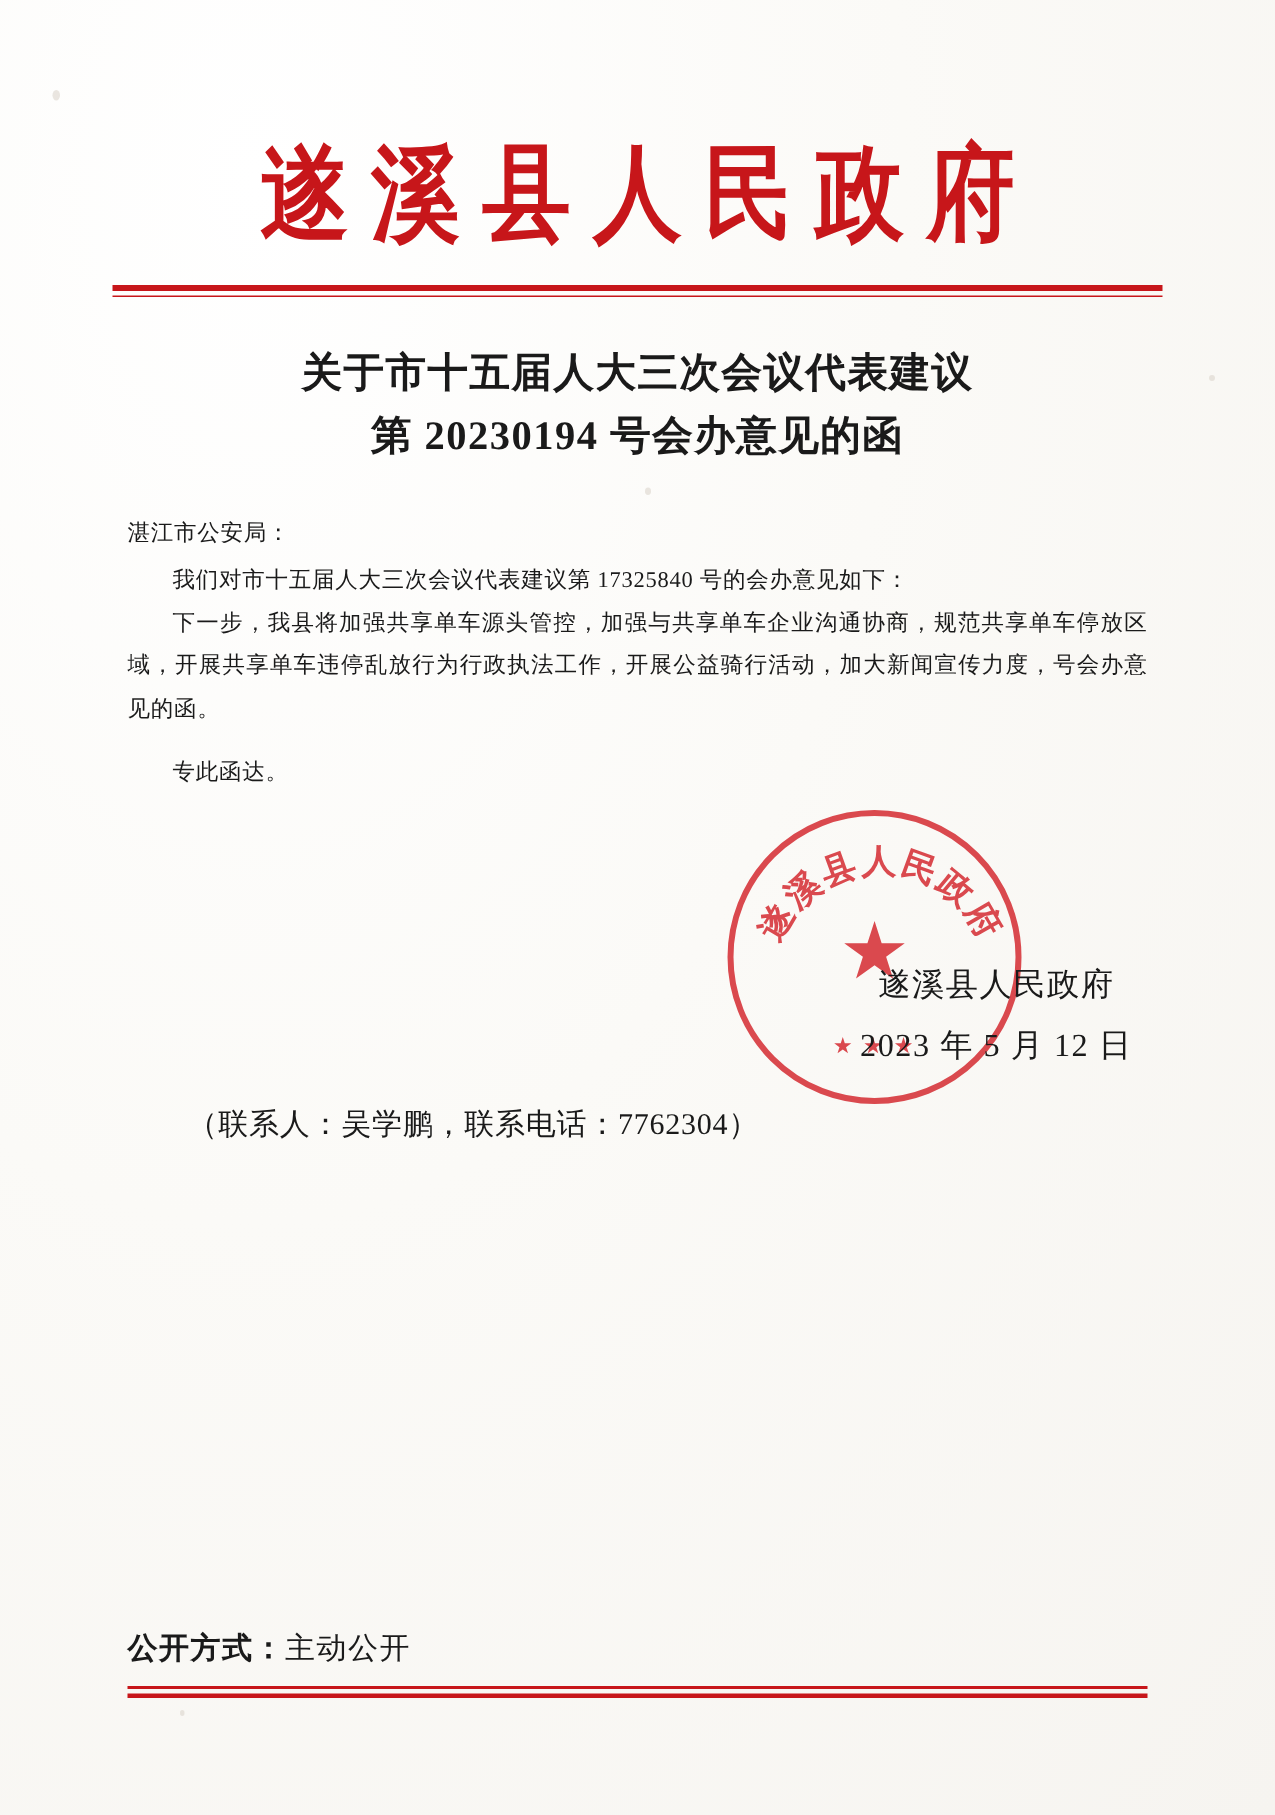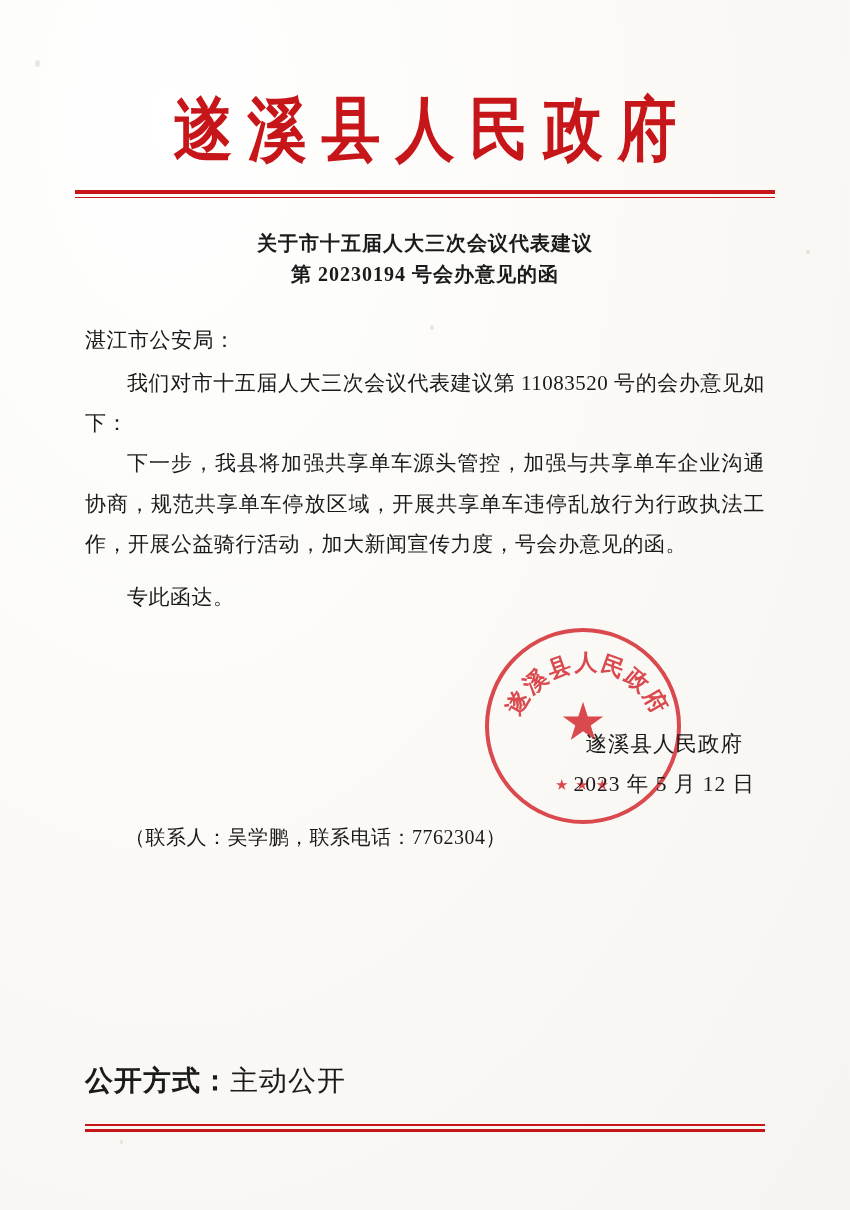--- a/index.html
+++ b/index.html
@@ -63,31 +63,31 @@
     height: 1.5px;
     background: #c7161a;
     margin-top: 3px;
   }
 
   
   .doc-title {
     width: 640px;
     margin: 30px auto 0;
     text-align: center;
-    font-size: 20px;
+    font-size: 27px;
     font-weight: bold;
     line-height: 1.55;
     letter-spacing: 1px;
   }
 
   
   .body-wrap {
     width: 680px;
     margin: 30px auto 0;
-    font-size: 21px;
+    font-size: 15px;
     line-height: 1.92;
     letter-spacing: .5px;
     text-align: justify;
   }
   .recipient {
     margin-bottom: 2px;
   }
   p.para {
     margin: 0;
     text-indent: 2em;
@@ -172,23 +172,23 @@
   }
 
   
   .footer {
     position: absolute;
     left: 85px;
     bottom: 78px;
     width: 680px;
   }
   .footer-line {
-    font-size: 28px;
+    font-size: 20px;
     letter-spacing: 1px;
-    margin-bottom: 24px;
+    margin-bottom: 12px;
   }
   .footer-label {
     font-weight: bold;
   }
   .footer-rule-thin {
     height: 1.5px;
     background: #c7161a;
   }
   .footer-rule-thick {
     height: 3.5px;
@@ -214,21 +214,21 @@
     </div>
   </div>
 
   <div class="doc-title">
     <div>关于市十五届人大三次会议代表建议</div>
     <div>第 20230194 号会办意见的函</div>
   </div>
 
   <div class="body-wrap">
     <div class="recipient">湛江市公安局：</div>
-    <p class="para">我们对市十五届人大三次会议代表建议第 11083520 号的会办意见如下：</p>
+    <p class="para">我们对市十五届人大三次会议代表建议第 17325840 号的会办意见如下：</p>
     <p class="para">下一步，我县将加强共享单车源头管控，加强与共享单车企业沟通协商，规范共享单车停放区域，开展共享单车违停乱放行为行政执法工作，开展公益骑行活动，加大新闻宣传力度，号会办意见的函。</p>
     <div class="closing">专此函达。</div>
   </div>
 
   <div class="sign-block">
 
     <div class="seal">
       <div class="seal-inner"></div>
       <svg class="seal-arc" viewBox="0 0 196 196">
         <defs>

